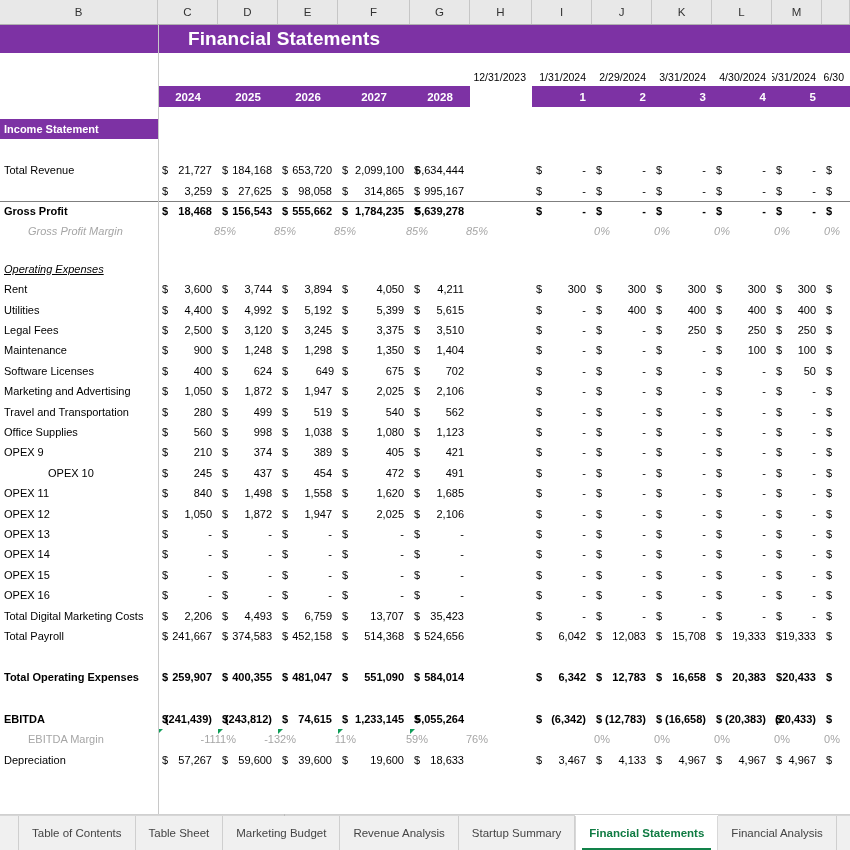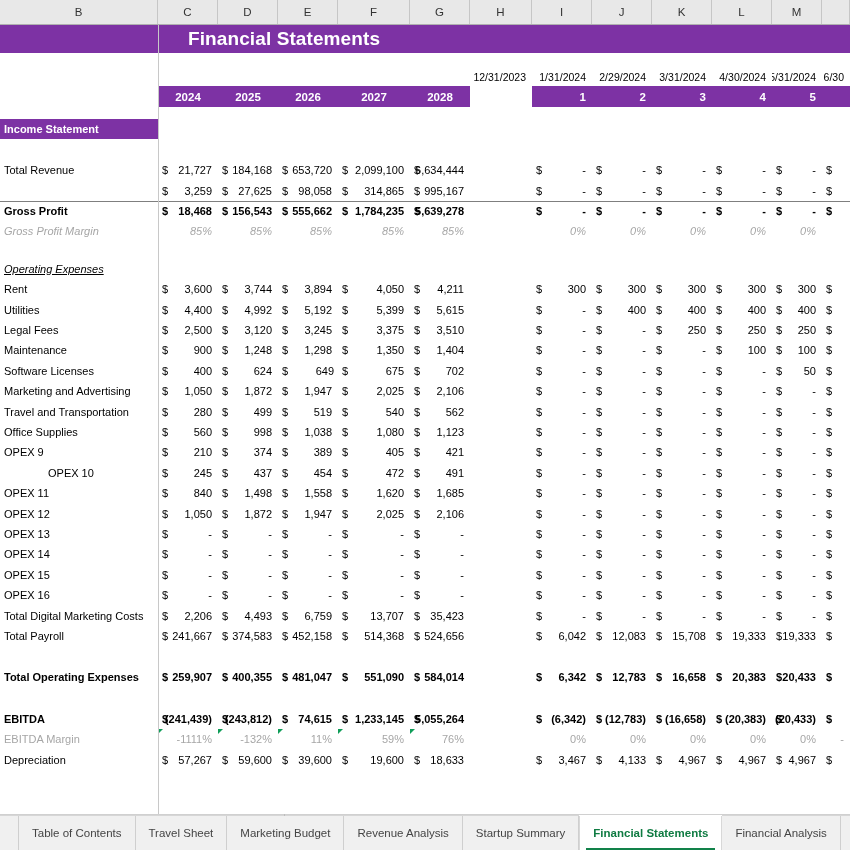--- a/index.html
+++ b/index.html
@@ -45,21 +45,21 @@
 
   
   .purple{background:#7D32A4;color:#ffffff;}
   .title{
     font-size:19px;font-weight:bold;color:#fff;letter-spacing:.1px;
   }
   .yrhdr{font-weight:bold;font-size:11.5px;color:#fff;}
   .secthdr{font-weight:bold;font-size:11px;color:#fff;}
   .bold{font-weight:bold;}
   .ital{font-style:italic;}
-  .gray{color:#a6a6a6;}
+  .gray{color:#a6a6a6;margin-left:24px;}
   .uline{text-decoration:underline;}
   .topline{border-top:1.6px solid #808080;}
   .hrule{
     position:absolute;height:1.6px;background:#7f7f7f;
   }
   .datehdr{font-size:10.5px;color:#000;}
 
   
   .dollar{
     position:absolute;top:0;height:100%;display:flex;align-items:center;
@@ -1260,21 +1260,21 @@
   <div class="vline"></div>
 
   <div class="tabbar">
     <div class="tabtop"></div>
     <div class="nubstub"></div>
     <div class="tabstrip" id="tabstrip">
         <div class="tab">
           <span>Table of Contents</span>
         </div>
         <div class="tab">
-          <span>Travel Sheet</span>
+          <span>Table Sheet</span>
         </div>
         <div class="tab">
           <span>Marketing Budget</span>
         </div>
         <div class="tab">
           <span>Revenue Analysis</span>
         </div>
         <div class="tab">
           <span>Startup Summary</span>
         </div>

